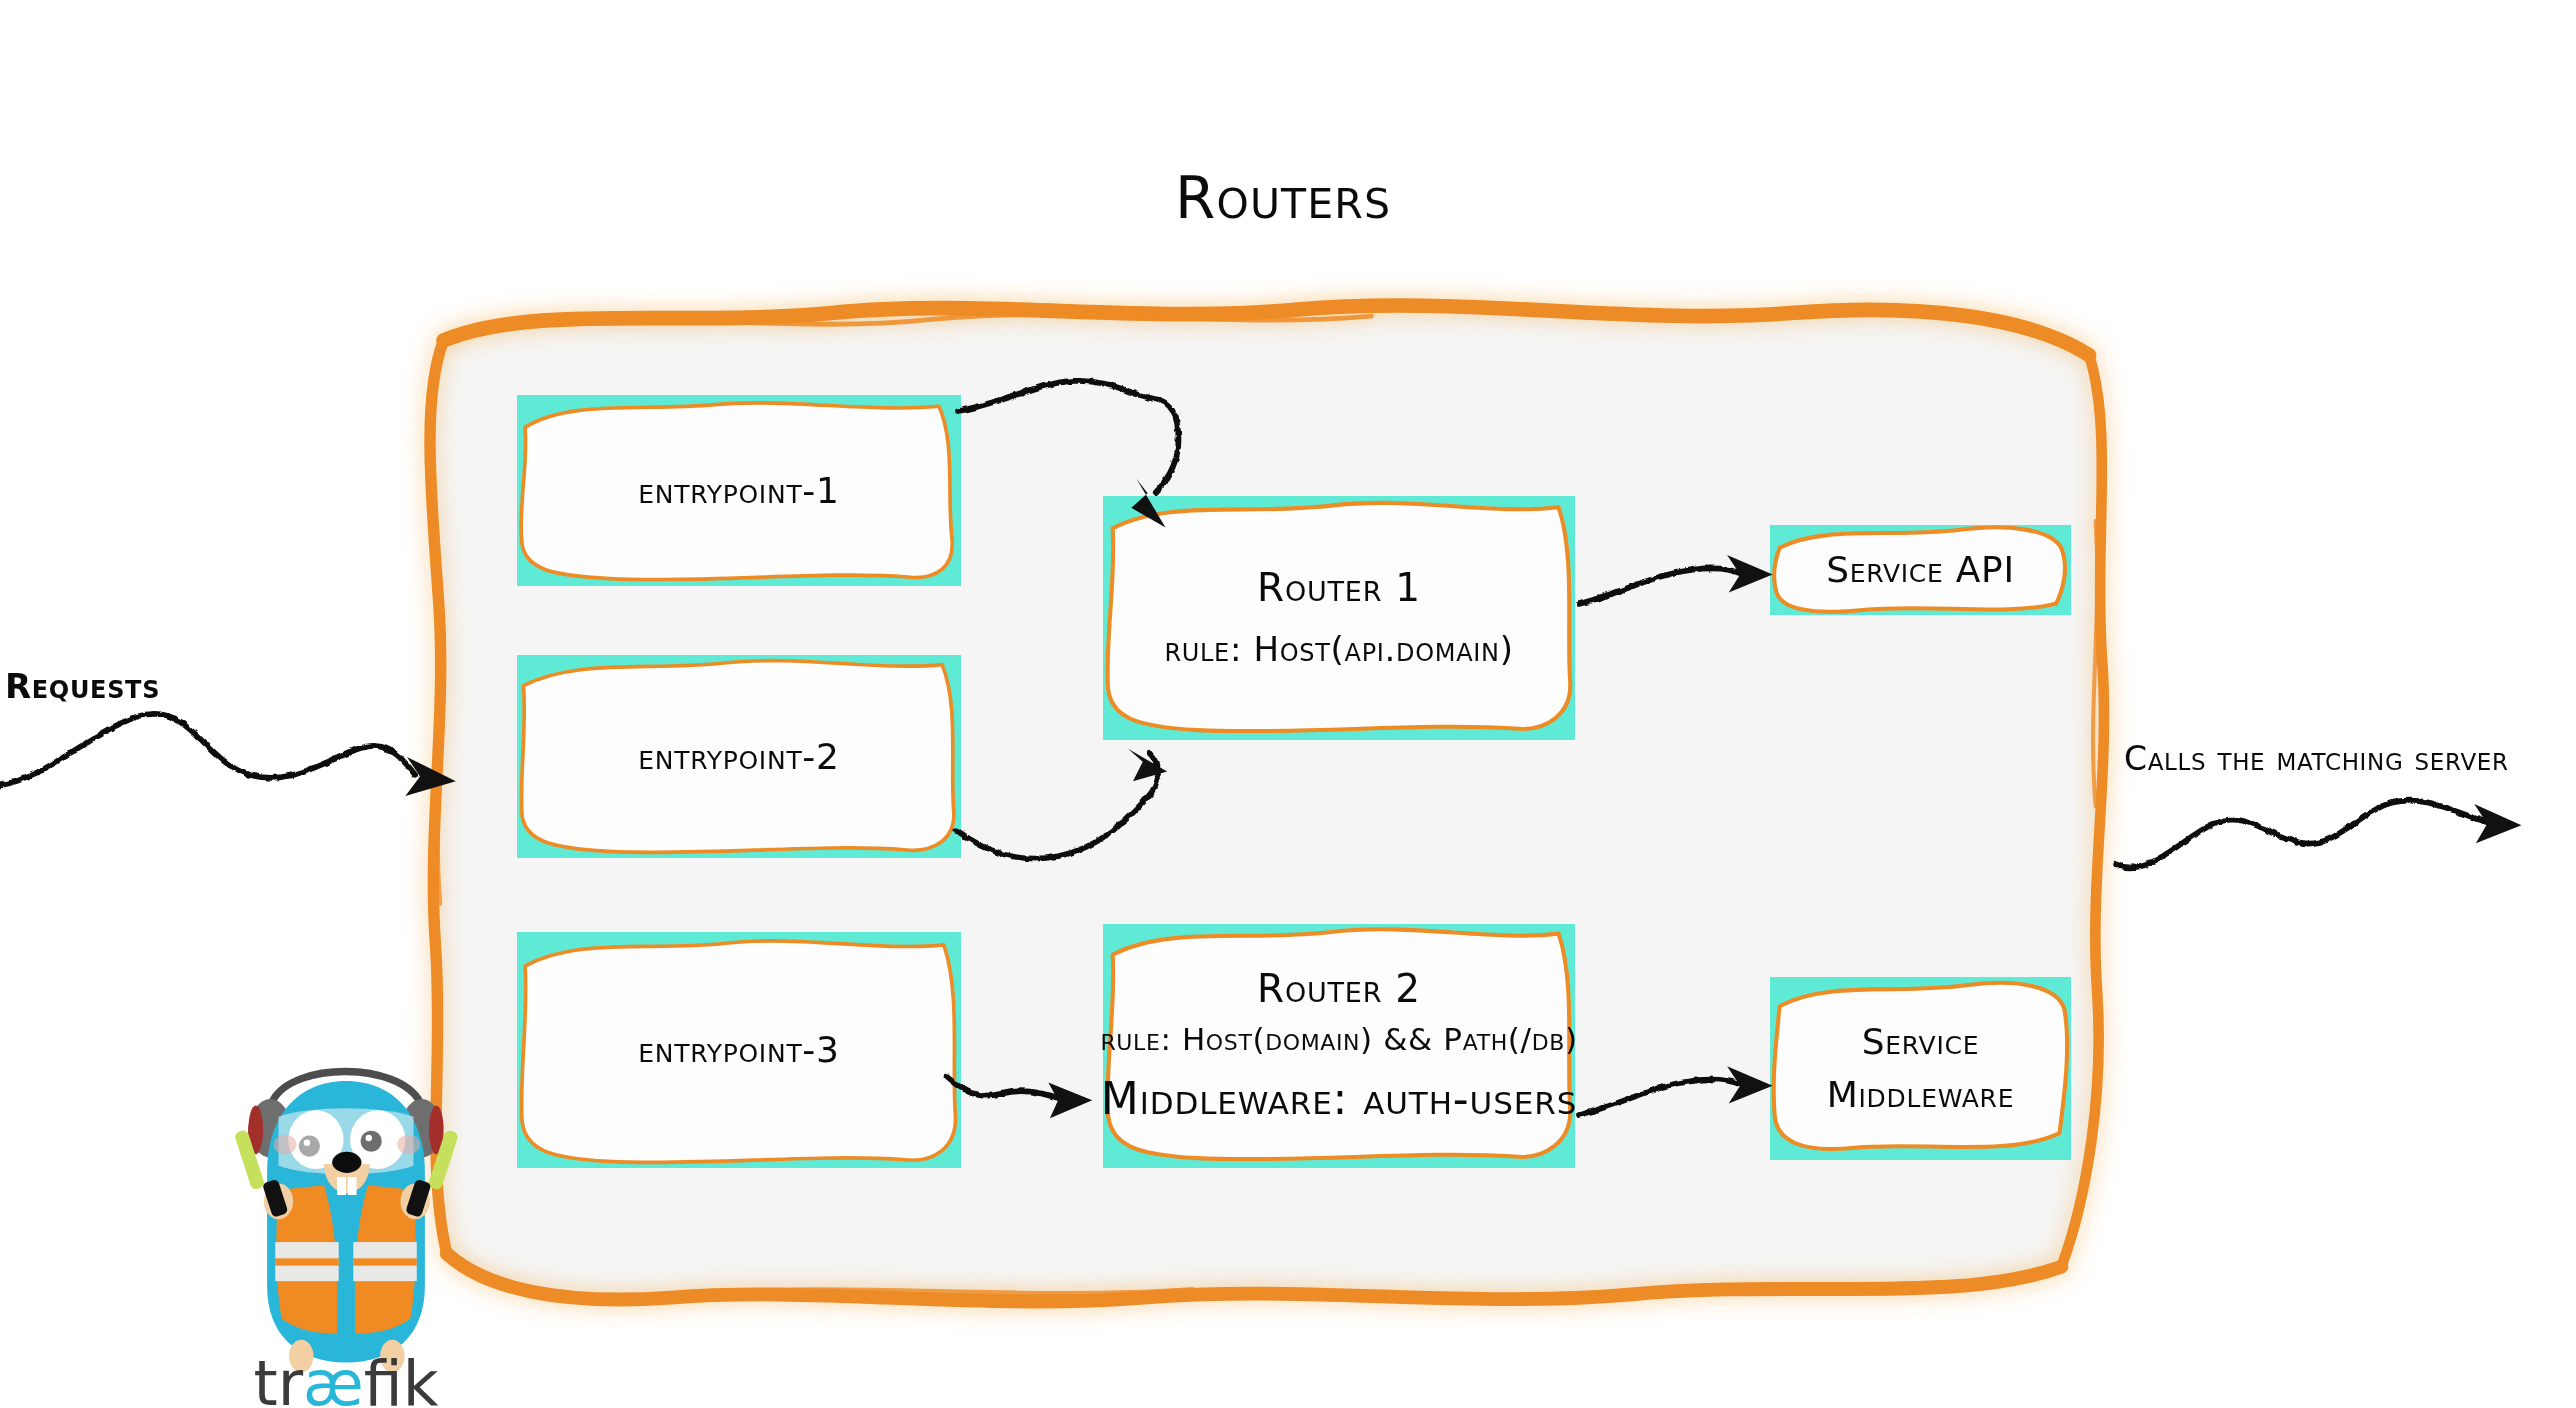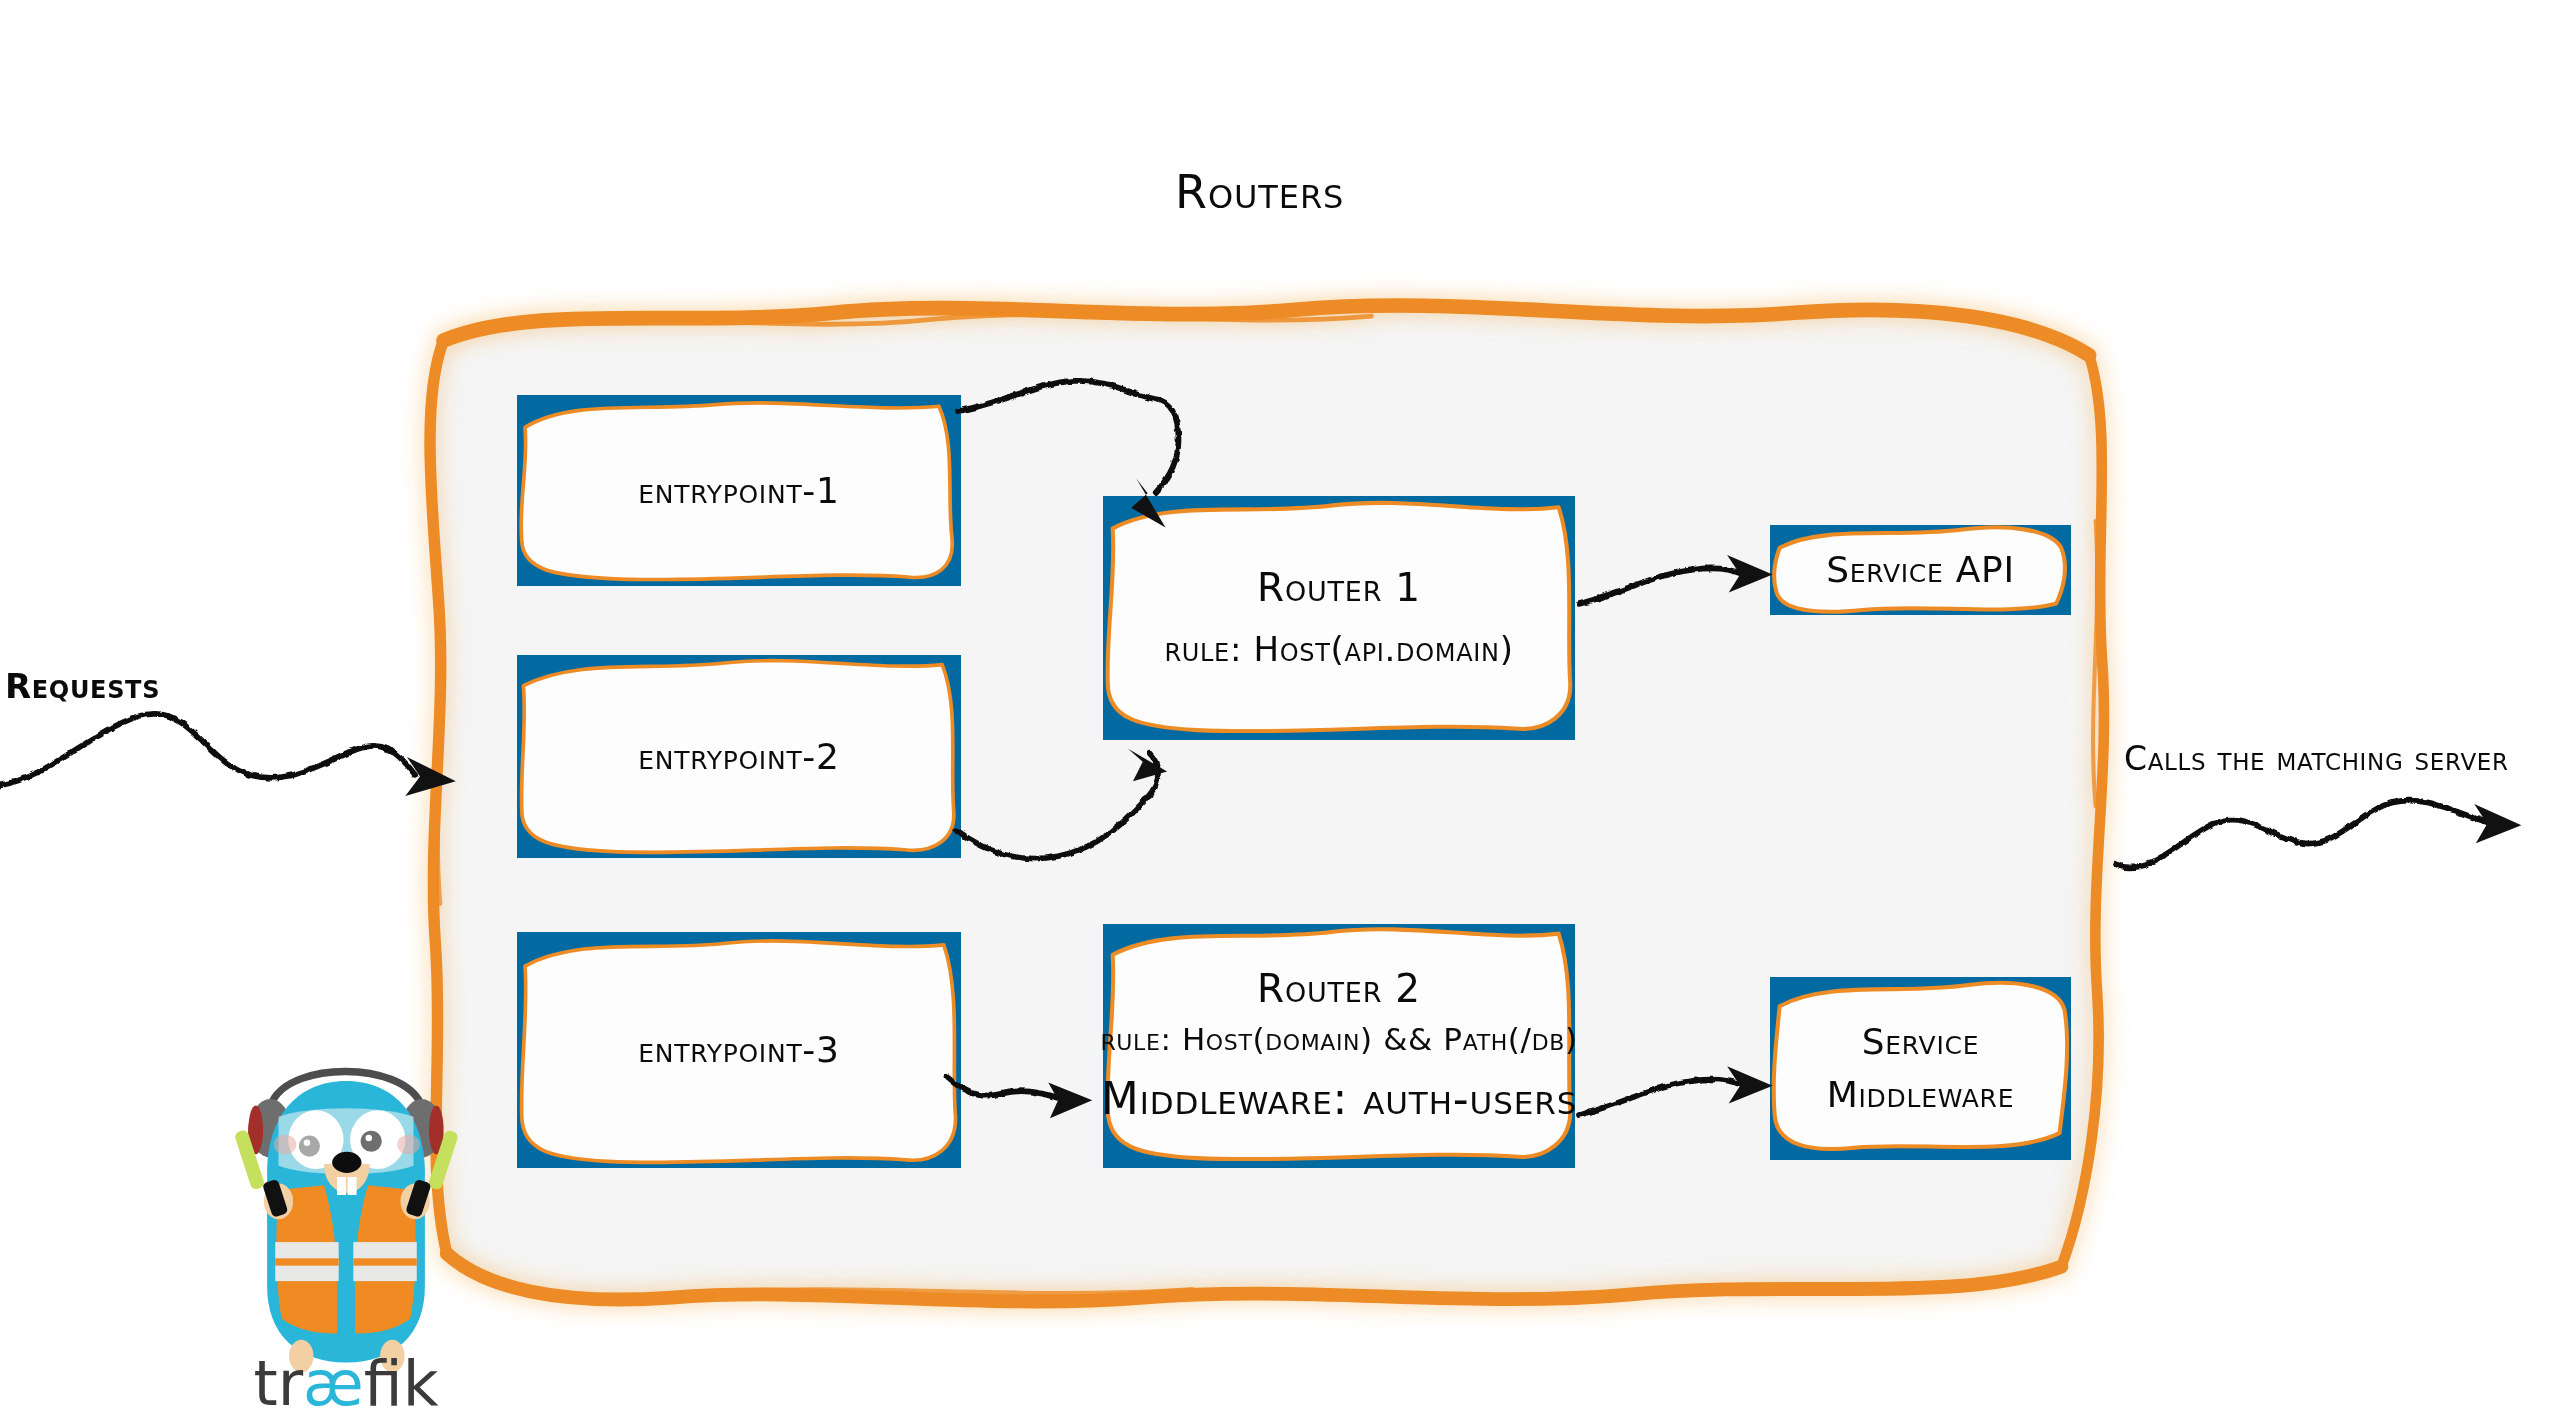--- a/index.html
+++ b/index.html
@@ -38,35 +38,35 @@
     width: 1709px;
     height: 1058px;
   }
   #routers-frame svg { display:block; width:100%; height:100%; overflow: visible;}
 
   
   #routers-title {
     position: absolute;
     left: 1175px;
     top: 169px;
-    font-size: 46px;
+    font-size: 58px;
     line-height: 1;
     text-align: center;
   }
 
   
   .node {
     position: absolute;
     box-sizing: border-box;
     display: flex;
     flex-direction: column;
     align-items: center;
     justify-content: center;
     text-align: center;
-    background: #0369a1;
+    background: #5eead4;
   }
   .node .node-svg {
     position: absolute;
     inset: -4.9px;
     width: calc(100% + 9.8px);
     height: calc(100% + 9.8px);
     pointer-events: none;
   }
   .node .node-inner {
     position: relative;

